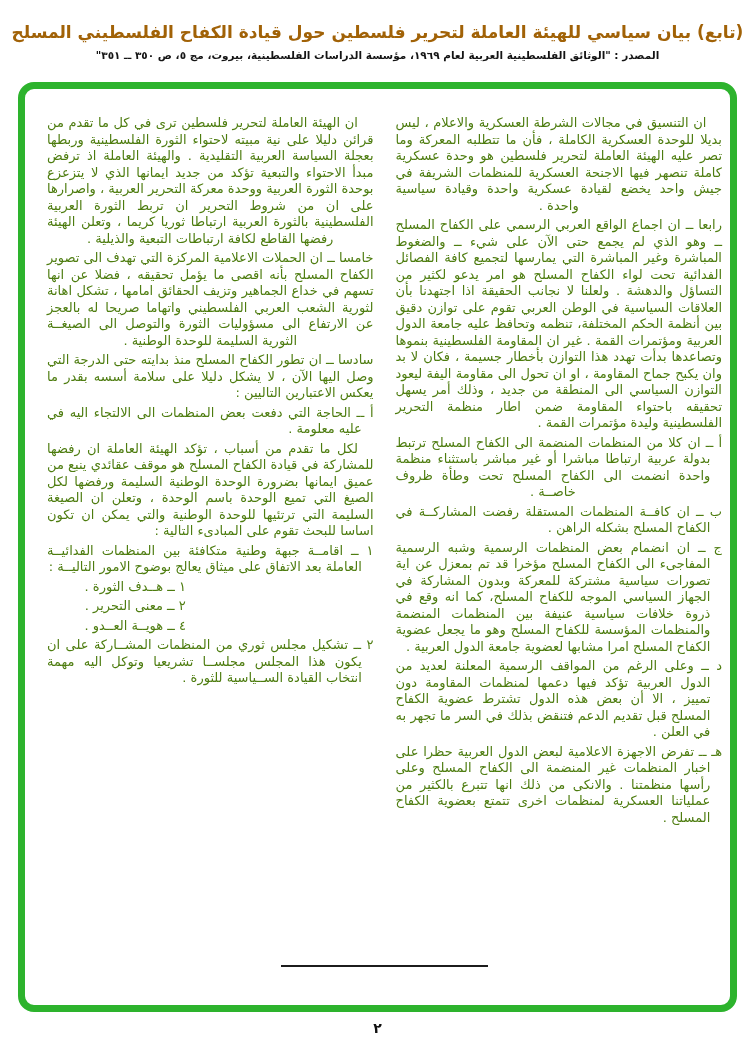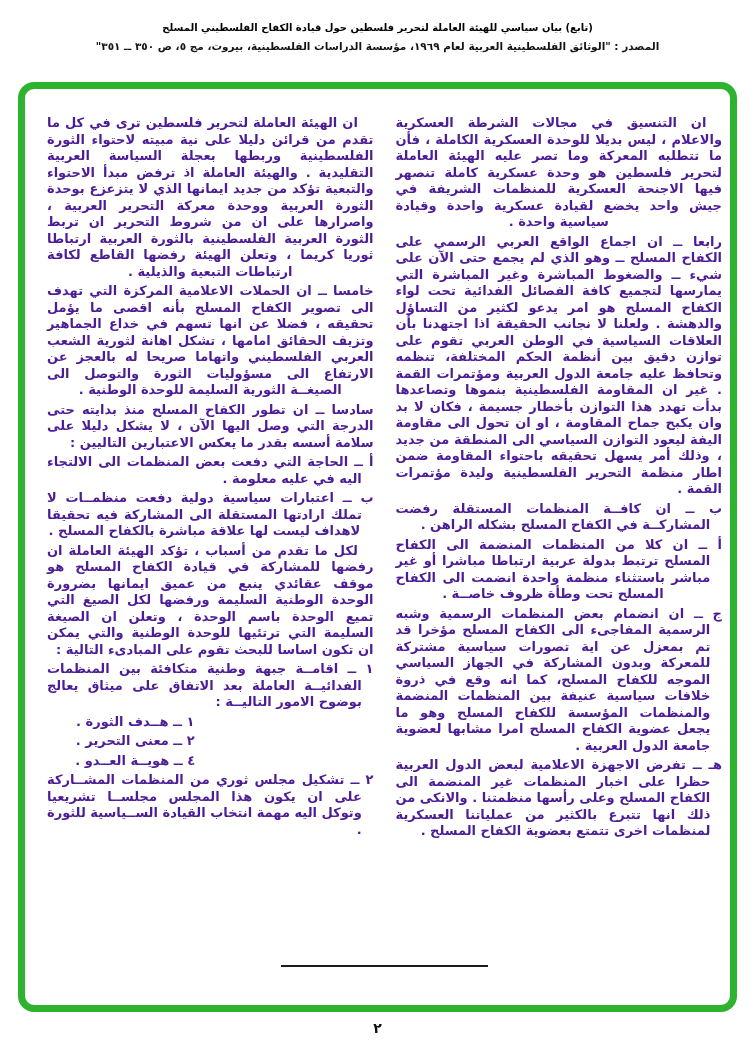--- a/index.html
+++ b/index.html
@@ -18,23 +18,23 @@
   }
   .header {
     position: absolute;
     top: 22px;
     left: 0;
     width: 100%;
     text-align: center;
     direction: rtl;
   }
   .doc-title {
-    font-size: 10px;
+    font-size: 17px;
     font-weight: bold;
-    color: #000000;
+    color: #a16207;
     letter-spacing: 0;
   }
   .doc-source {
     margin-top: 7px;
     font-size: 10.5px;
     font-weight: bold;
     color: #141414;
   }
   .green-box {
     position: absolute;
@@ -52,22 +52,22 @@
     display: flex;
     direction: rtl;
     gap: 14px;
   }
   .textcol {
     width: 337px;
     direction: rtl;
     text-align: justify;
     font-size: 13px;
     line-height: 16.5px;
-    font-weight: bold;
-    color: #4c1d95;
+    font-weight: normal;
+    color: #4d7c0f;
     margin-left: 8px;
   }
   .para { margin: 0 0 3px 0; }
   .indent { text-indent: 1.2em; }
   .flush  { text-indent: 0; }
   .hang   { padding-right: 0.9em; text-indent: -0.9em; }
   .center-last { text-align-last: center; }
   .subitem {
     padding-right: 150px;
     text-indent: 0;
@@ -100,31 +100,31 @@
   <div class="header">
     <div class="doc-title">(تابع) بيان سياسي للهيئة العاملة لتحرير فلسطين حول قيادة الكفاح الفلسطيني المسلح</div>
     <div class="doc-source">المصدر : "الوثائق الفلسطينية العربية لعام ١٩٦٩، مؤسسة الدراسات الفلسطينية، بيروت، مج ٥، ص ٣٥٠ ــ ٣٥١"</div>
   </div>
 
   <div class="green-box">
     <div class="columns">
       <div class="textcol">
           <p class="para indent center-last">ان التنسيق في مجالات الشرطة العسكرية والاعلام ، ليس بديلا للوحدة العسكرية الكاملة ، فأن ما تتطلبه المعركة وما تصر عليه الهيئة العاملة لتحرير فلسطين هو وحدة عسكرية كاملة تنصهر فيها الاجنحة العسكرية للمنظمات الشريفة في جيش واحد يخضع لقيادة عسكرية واحدة وقيادة سياسية واحدة .</p>
           <p class="para flush">رابعا ــ ان اجماع الواقع العربي الرسمي على الكفاح المسلح ــ وهو الذي لم يجمع حتى الآن على شيء ــ والضغوط المباشرة وغير المباشرة التي يمارسها لتجميع كافة الفصائل الفدائية تحت لواء الكفاح المسلح هو امر يدعو لكثير من التساؤل والدهشة . ولعلنا لا نجانب الحقيقة اذا اجتهدنا بأن العلاقات السياسية في الوطن العربي تقوم على توازن دقيق بين أنظمة الحكم المختلفة، تنظمه وتحافظ عليه جامعة الدول العربية ومؤتمرات القمة . غير ان المقاومة الفلسطينية بنموها وتصاعدها بدأت تهدد هذا التوازن بأخطار جسيمة ، فكان لا بد وان يكبح جماح المقاومة ، او ان تحول الى مقاومة اليفة ليعود التوازن السياسي الى المنطقة من جديد ، وذلك أمر يسهل تحقيقه باحتواء المقاومة ضمن اطار منظمة التحرير الفلسطينية وليدة مؤتمرات القمة .</p>
+          <p class="para hang center-last">أ ــ ان كلا من المنظمات المنضمة الى الكفاح المسلح ترتبط بدولة عربية ارتباطا مباشرا أو غير مباشر باستثناء منظمة واحدة انضمت الى الكفاح المسلح تحت وطأة ظروف خاصــة .</p>
           <p class="para hang">ب ــ ان كافــة المنظمات المستقلة رفضت المشاركــة في الكفاح المسلح بشكله الراهن .</p>
-          <p class="para hang center-last">أ ــ ان كلا من المنظمات المنضمة الى الكفاح المسلح ترتبط بدولة عربية ارتباطا مباشرا أو غير مباشر باستثناء منظمة واحدة انضمت الى الكفاح المسلح تحت وطأة ظروف خاصــة .</p>
           <p class="para hang">ج ــ ان انضمام بعض المنظمات الرسمية وشبه الرسمية المفاجىء الى الكفاح المسلح مؤخرا قد تم بمعزل عن اية تصورات سياسية مشتركة للمعركة وبدون المشاركة في الجهاز السياسي الموجه للكفاح المسلح، كما انه وقع في ذروة خلافات سياسية عنيفة بين المنظمات المنضمة والمنظمات المؤسسة للكفاح المسلح وهو ما يجعل عضوية الكفاح المسلح امرا مشابها لعضوية جامعة الدول العربية .</p>
+          <p class="para hang">د ــ وعلى الرغم من المواقف الرسمية المعلنة لعديد من الدول العربية تؤكد فيها دعمها لمنظمات المقاومة دون تمييز ، الا أن بعض هذه الدول تشترط عضوية الكفاح المسلح قبل تقديم الدعم فتنقض بذلك في السر ما تجهر به في العلن .</p>
           <p class="para hang">هـ ــ تفرض الاجهزة الاعلامية لبعض الدول العربية حظرا على اخبار المنظمات غير المنضمة الى الكفاح المسلح وعلى رأسها منظمتنا . والانكى من ذلك انها تتبرع بالكثير من عملياتنا العسكرية لمنظمات اخرى تتمتع بعضوية الكفاح المسلح .</p>
         </div>
       <div class="textcol">
           <p class="para indent center-last">ان الهيئة العاملة لتحرير فلسطين ترى في كل ما تقدم من قرائن دليلا على نية مبيته لاحتواء الثورة الفلسطينية وربطها بعجلة السياسة العربية التقليدية . والهيئة العاملة اذ ترفض مبدأ الاحتواء والتبعية تؤكد من جديد ايمانها الذي لا يتزعزع بوحدة الثورة العربية ووحدة معركة التحرير العربية ، واصرارها على ان من شروط التحرير ان تربط الثورة العربية الفلسطينية بالثورة العربية ارتباطا ثوريا كريما ، وتعلن الهيئة رفضها القاطع لكافة ارتباطات التبعية والذيلية .</p>
           <p class="para flush center-last">خامسا ــ ان الحملات الاعلامية المركزة التي تهدف الى تصوير الكفاح المسلح بأنه اقصى ما يؤمل تحقيقه ، فضلا عن انها تسهم في خداع الجماهير وتزيف الحقائق امامها ، تشكل اهانة لثورية الشعب العربي الفلسطيني واتهاما صريحا له بالعجز عن الارتفاع الى مسؤوليات الثورة والتوصل الى الصيغــة الثورية السليمة للوحدة الوطنية .</p>
           <p class="para flush">سادسا ــ ان تطور الكفاح المسلح منذ بدايته حتى الدرجة التي وصل اليها الآن ، لا يشكل دليلا على سلامة أسسه بقدر ما يعكس الاعتبارين التاليين :</p>
           <p class="para hang">أ ــ الحاجة التي دفعت بعض المنظمات الى الالتجاء اليه في عليه معلومة .</p>
-          <p class="para hang center-last">ب ــ اعتبارات سياسية دولية دفعت منظمــات لا تملك ارادتها المستقلة الى المشاركة فيه تحقيقا لاهداف ليست لها علاقة مباشرة بالكفاح المسلح .</p>
           <p class="para indent">لكل ما تقدم من أسباب ، تؤكد الهيئة العاملة ان رفضها للمشاركة في قيادة الكفاح المسلح هو موقف عقائدي ينبع من عميق ايمانها بضرورة الوحدة الوطنية السليمة ورفضها لكل الصيغ التي تميع الوحدة باسم الوحدة ، وتعلن ان الصيغة السليمة التي ترتئيها للوحدة الوطنية والتي يمكن ان تكون اساسا للبحث تقوم على المبادىء التالية :</p>
           <p class="para hang">١ ــ اقامــة جبهة وطنية متكافئة بين المنظمات الفدائيــة العاملة بعد الاتفاق على ميثاق يعالج بوضوح الامور التاليــة :</p>
           <p class="para subitem">١ ــ هــدف الثورة .</p>
           <p class="para subitem">٢ ــ معنى التحرير .</p>
           <p class="para subitem">٤ ــ هويــة العــدو .</p>
           <p class="para hang">٢ ــ تشكيل مجلس ثوري من المنظمات المشــاركة على ان يكون هذا المجلس مجلســا تشريعيا وتوكل اليه مهمة انتخاب القيادة الســياسية للثورة .</p>
         </div>
     </div>
     <div class="footnote-divider"></div>
   </div>

